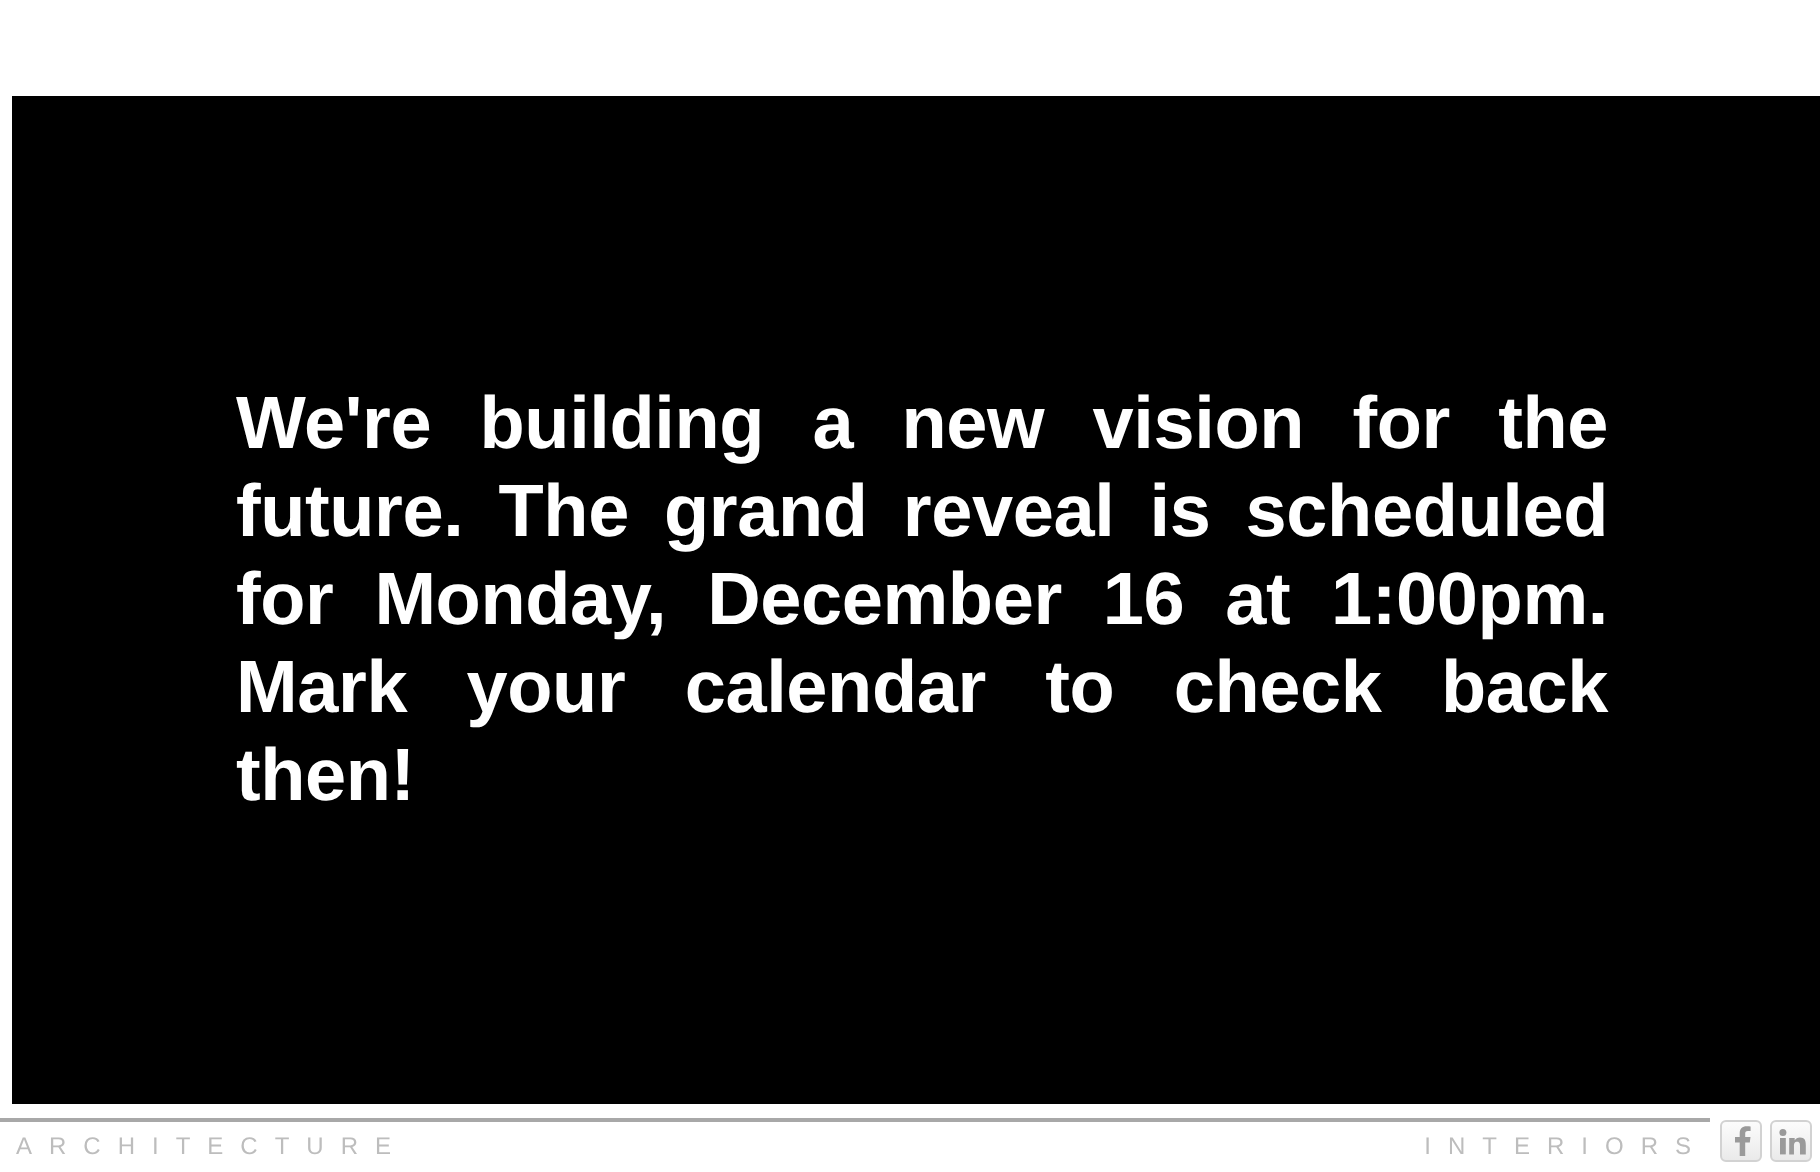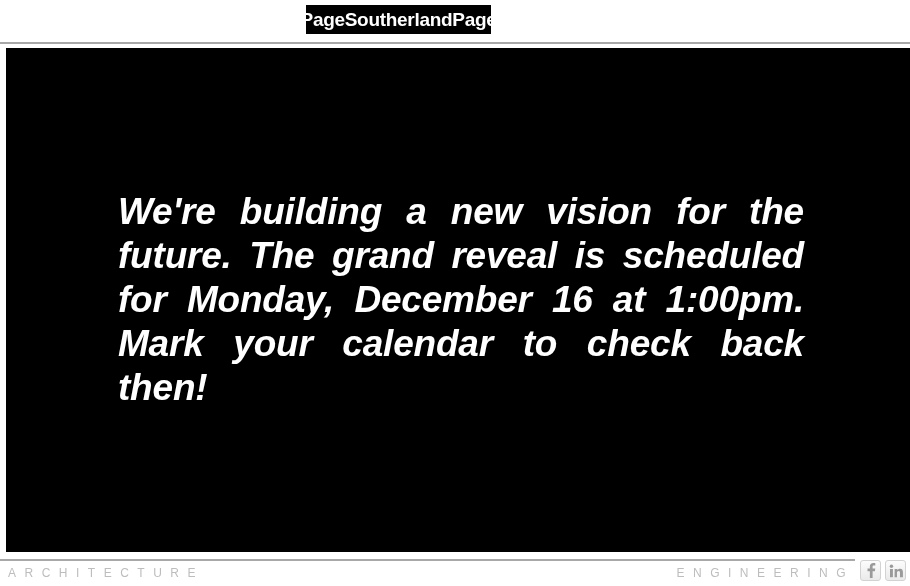--- a/index.html
+++ b/index.html
@@ -72,21 +72,20 @@
     background: #000000;
   }
   .hero-inner {
     position: absolute;
     left: 106px;
     top: 0;
     width: 692px;
     height: 504px;
     display: flex;
     align-items: center;
-    font-style: italic;
   }
   .hero-message {
     color: #ffffff;
     font-family: "Liberation Sans", sans-serif;
     font-weight: bold;
     font-size: 37px;
     line-height: 44px;
     text-align: justify;
     text-align-last: left;
     text-justify: inter-word;
@@ -153,38 +152,32 @@
     box-sizing: border-box;
     cursor: pointer;
   }
   .social-icon svg { display: block; }
 </style>
 </head>
 <body>
 
 <div class="page">
 
-  <div class="header">
-    <div class="logo-block">
-      <span class="logo-text">PageSoutherlandPage</span>
-    </div>
-    <div class="header-rule"></div>
-  </div>
 
   <div class="hero">
     <div class="hero-inner">
       <p class="hero-message">We're building a new vision for the future. The grand reveal is scheduled for Monday, December 16 at 1:00pm. Mark your calendar to check back then!</p>
     </div>
   </div>
 
   <div class="footer">
     <div class="footer-rule"></div>
     <div class="footer-disciplines">
       <span class="discipline">ARCHITECTURE</span>
-      <span class="discipline">ENGINEERING</span>
+      <span class="discipline">INTERIORS</span>
     </div>
   </div>
 
   <div class="social">
     <a class="social-icon">
       <svg width="13" height="15" viewBox="0 0 13 15" aria-hidden="true">
         <path d="M8.6 15V8.2h2.3l0.35-2.65H8.6V3.85c0-0.77 0.21-1.29 1.31-1.29H11.3V0.2C11.05 0.17 10.22 0.1 9.25 0.1c-2.02 0-3.4 1.23-3.4 3.5v1.95H3.5V8.2h2.35V15H8.6z" fill="#9a9a9a"></path>
       </svg>
     </a>
     <a class="social-icon">

